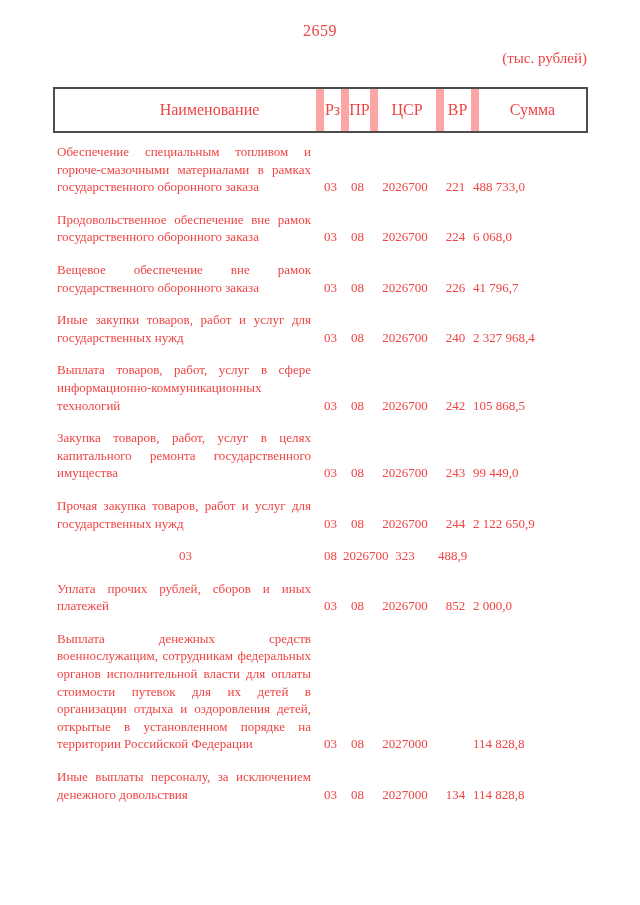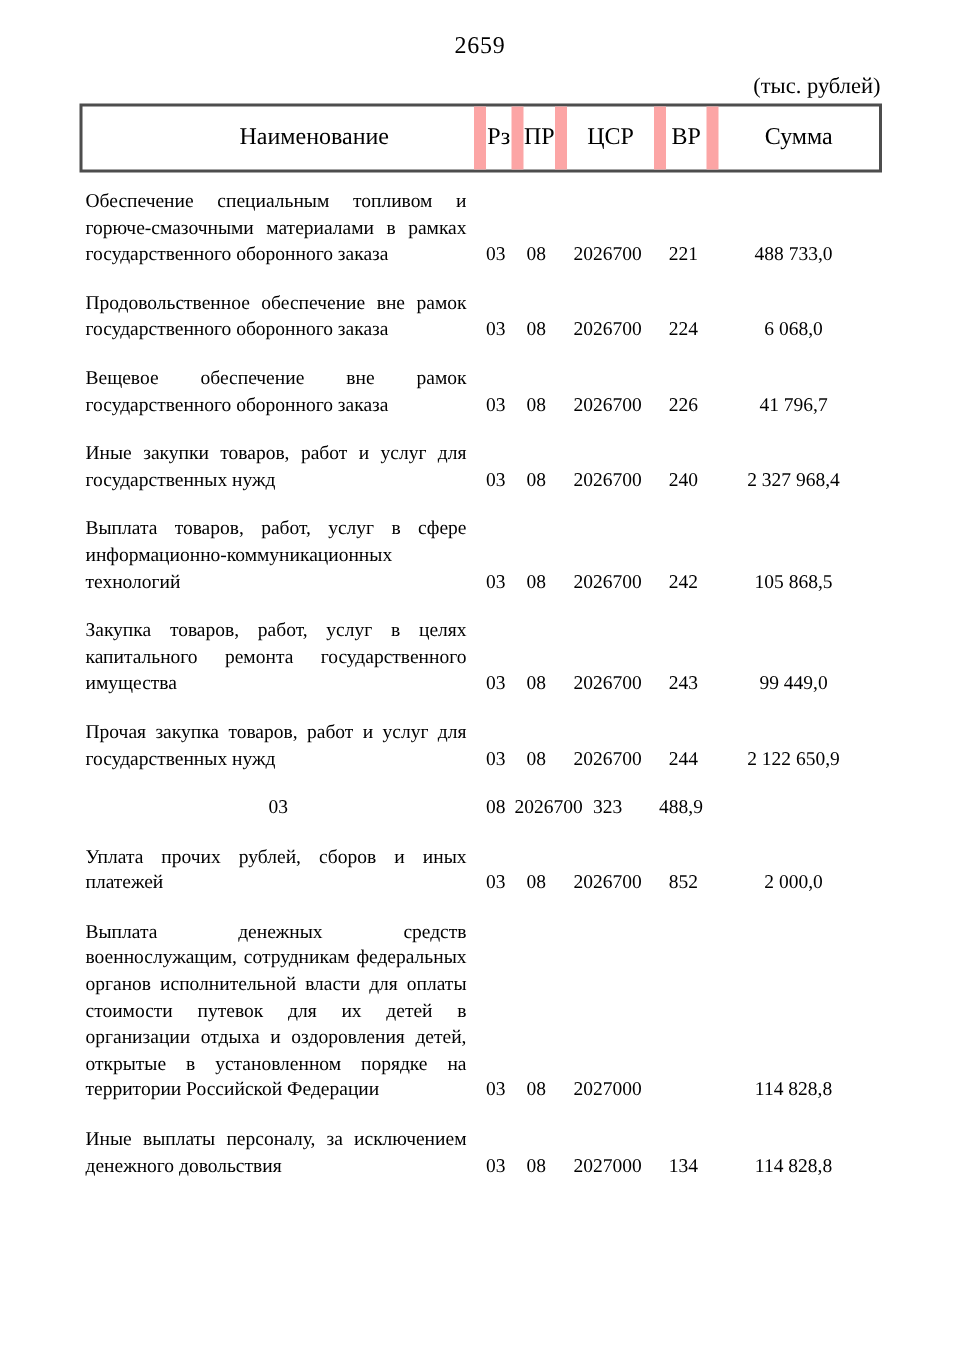--- a/index.html
+++ b/index.html
@@ -2,21 +2,21 @@
 <html><head>
 <meta charset="utf-8">
 <style>
   html, body { margin: 0; padding: 0; background: #ffffff; }
   .page {
     position: relative;
     width: 640px;
     height: 905px;
     background: #ffffff;
     font-family: "Liberation Serif", "DejaVu Serif", serif;
-    color: #000000;
+    color: #ef4444;
     overflow: hidden;
   }
   .page-number {
     position: absolute;
     top: 22px;
     left: 0;
     width: 640px;
     text-align: center;
     font-size: 16px;
     letter-spacing: 0.5px;
@@ -24,21 +24,21 @@
   .table-area {
     position: absolute;
     left: 53px;
     top: 50px;
     width: 535px;
   }
   .units {
     text-align: right;
     font-size: 15px;
     padding-right: 1px;
-    margin-bottom: 2px;
+    margin-bottom: 20px;
   }
   .thead {
     display: grid;
     grid-template-columns: 261px 25px 29px 66px 35px 115px;
     border: 2px solid #4d4d4d;
     box-sizing: border-box;
     height: 46px;
     width: 535px;
   }
   .th {
@@ -58,21 +58,21 @@
     margin-bottom: 15px;
     font-size: 13px;
     line-height: 17.6px;
   }
   .td.name {
     text-align: justify;
     padding-left: 4px;
     padding-right: 7px;
   }
   .td.code { text-align: center; white-space: nowrap; }
-  .td.sum  { text-align: center; padding-right: 3px; white-space: nowrap; }
+  .td.sum  { text-align: left; padding-right: 3px; white-space: nowrap; }
 </style>
 </head>
 <body>
 
 <div class="page">
 
   <div class="page-number">2659</div>
 
   <div class="table-area">
 

